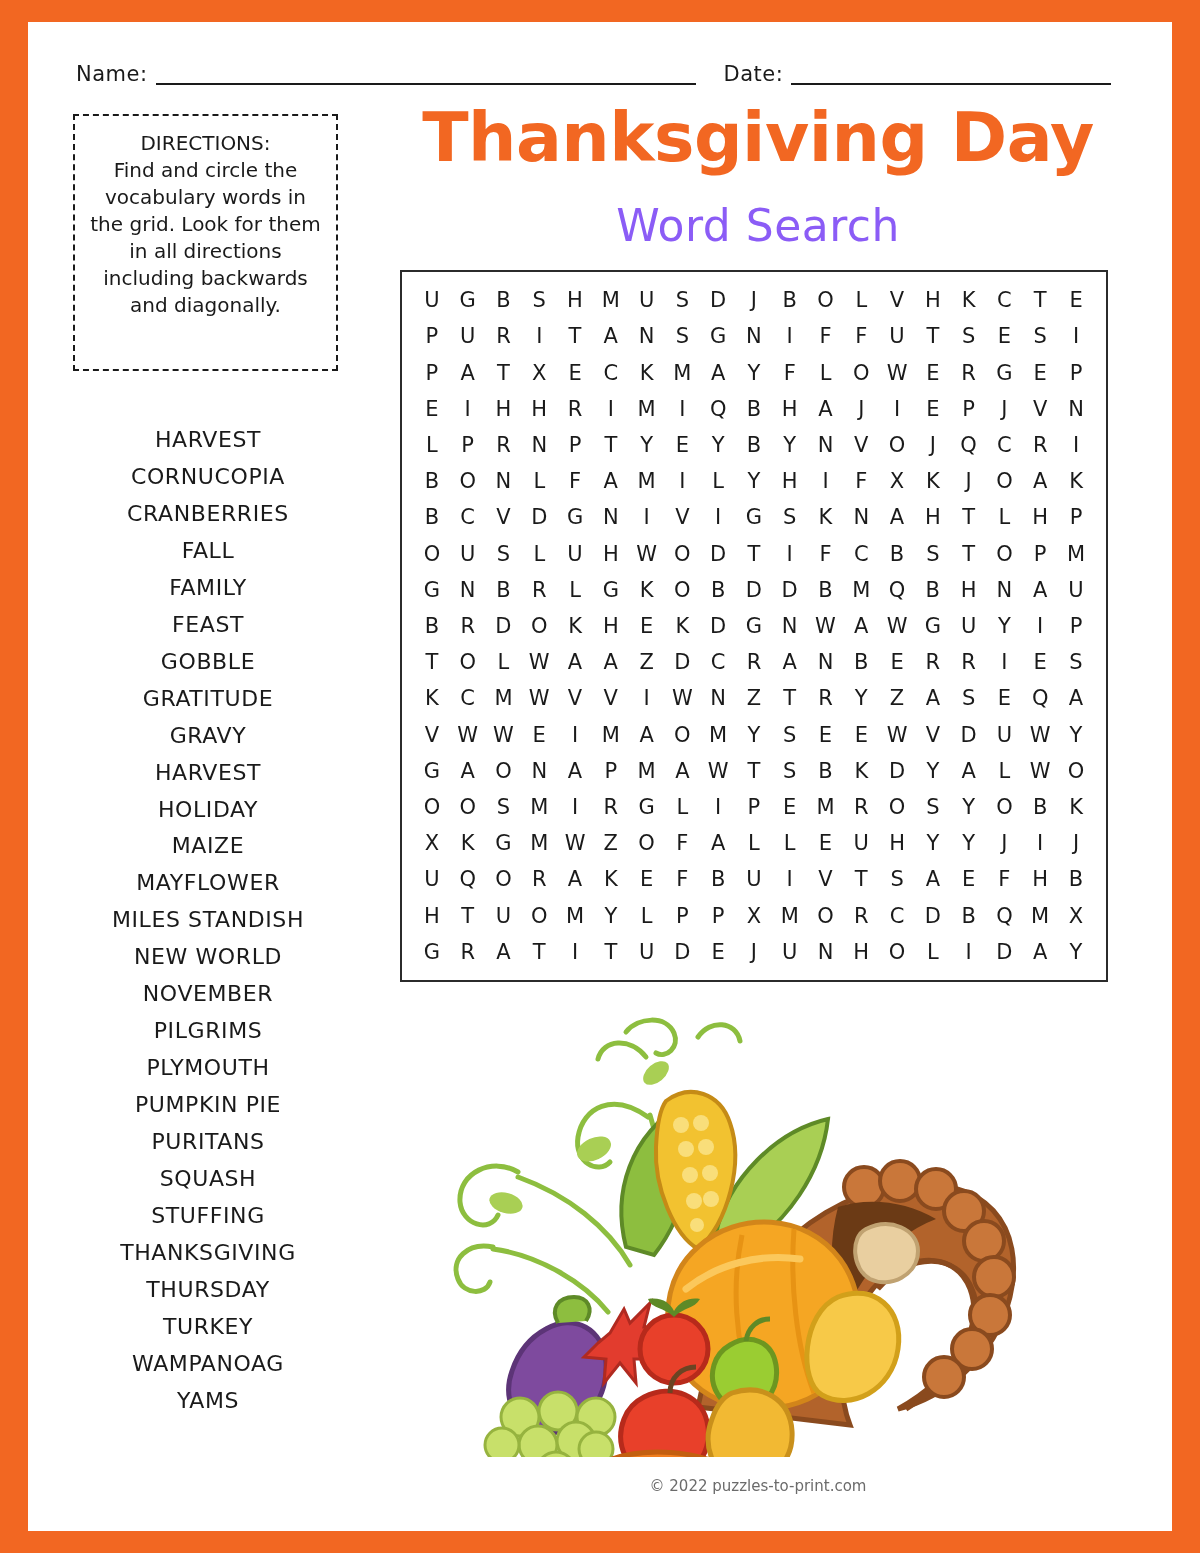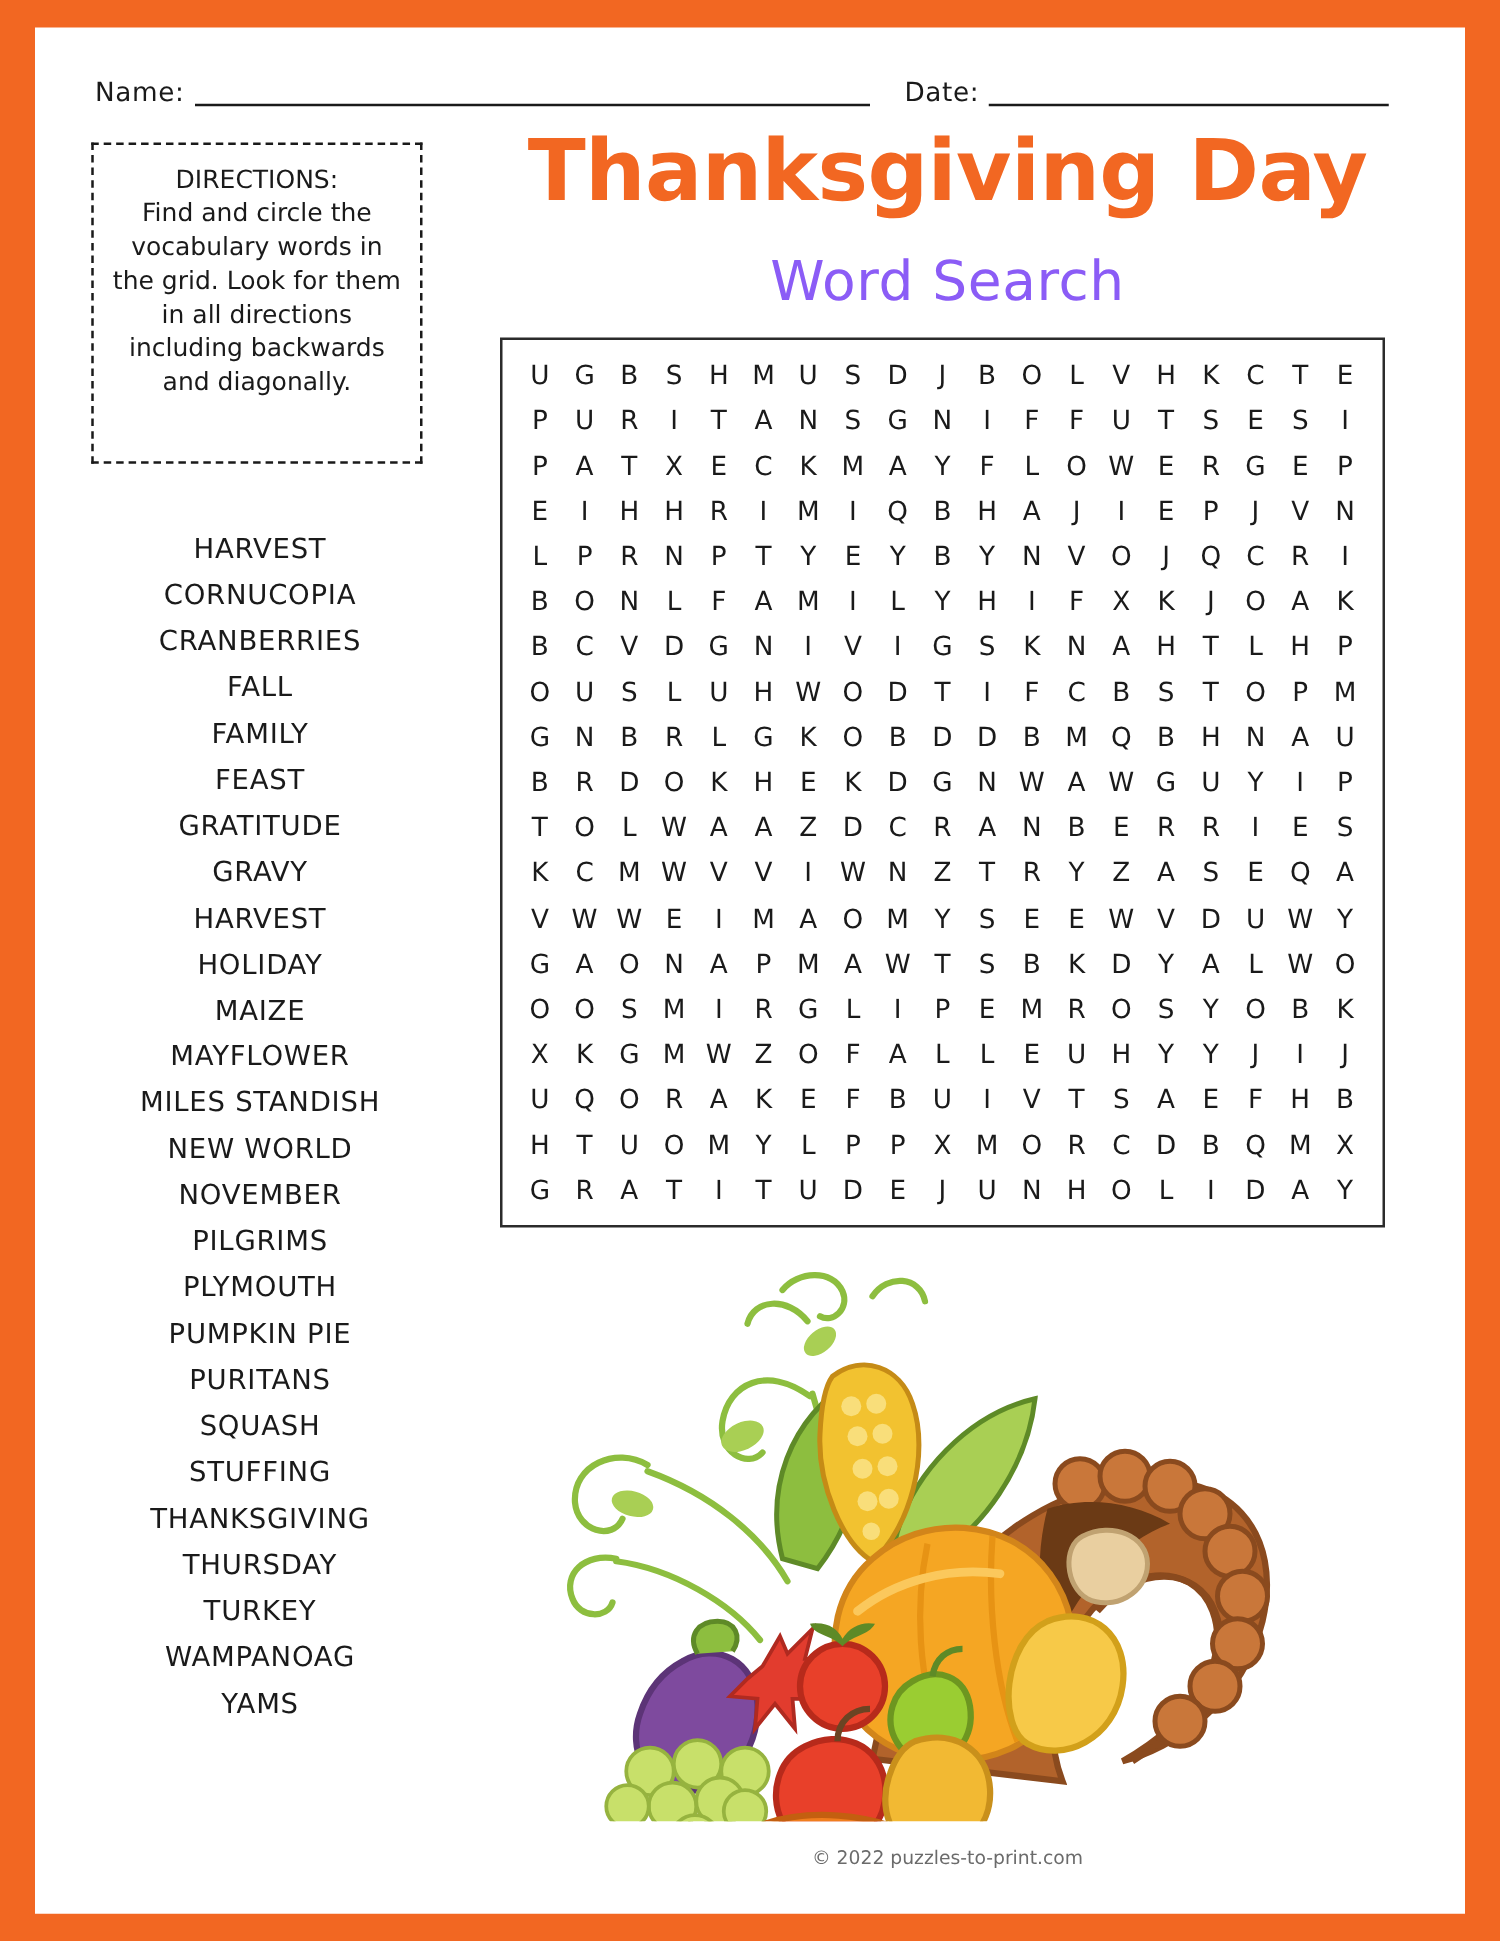--- a/index.html
+++ b/index.html
@@ -143,20 +143,21 @@
     <div>Find and circle the vocabulary words in the grid.  Look for them in all directions including backwards and diagonally.</div>
   </div>
 
   <div class="wordlist">
       <div>HARVEST</div>
       <div>CORNUCOPIA</div>
       <div>CRANBERRIES</div>
       <div>FALL</div>
       <div>FAMILY</div>
       <div>FEAST</div>
+      <div>GOBBLE</div>
       <div>GRATITUDE</div>
       <div>GRAVY</div>
       <div>HARVEST</div>
       <div>HOLIDAY</div>
       <div>MAIZE</div>
       <div>MAYFLOWER</div>
       <div>MILES STANDISH</div>
       <div>NEW WORLD</div>
       <div>NOVEMBER</div>
       <div>PILGRIMS</div>

